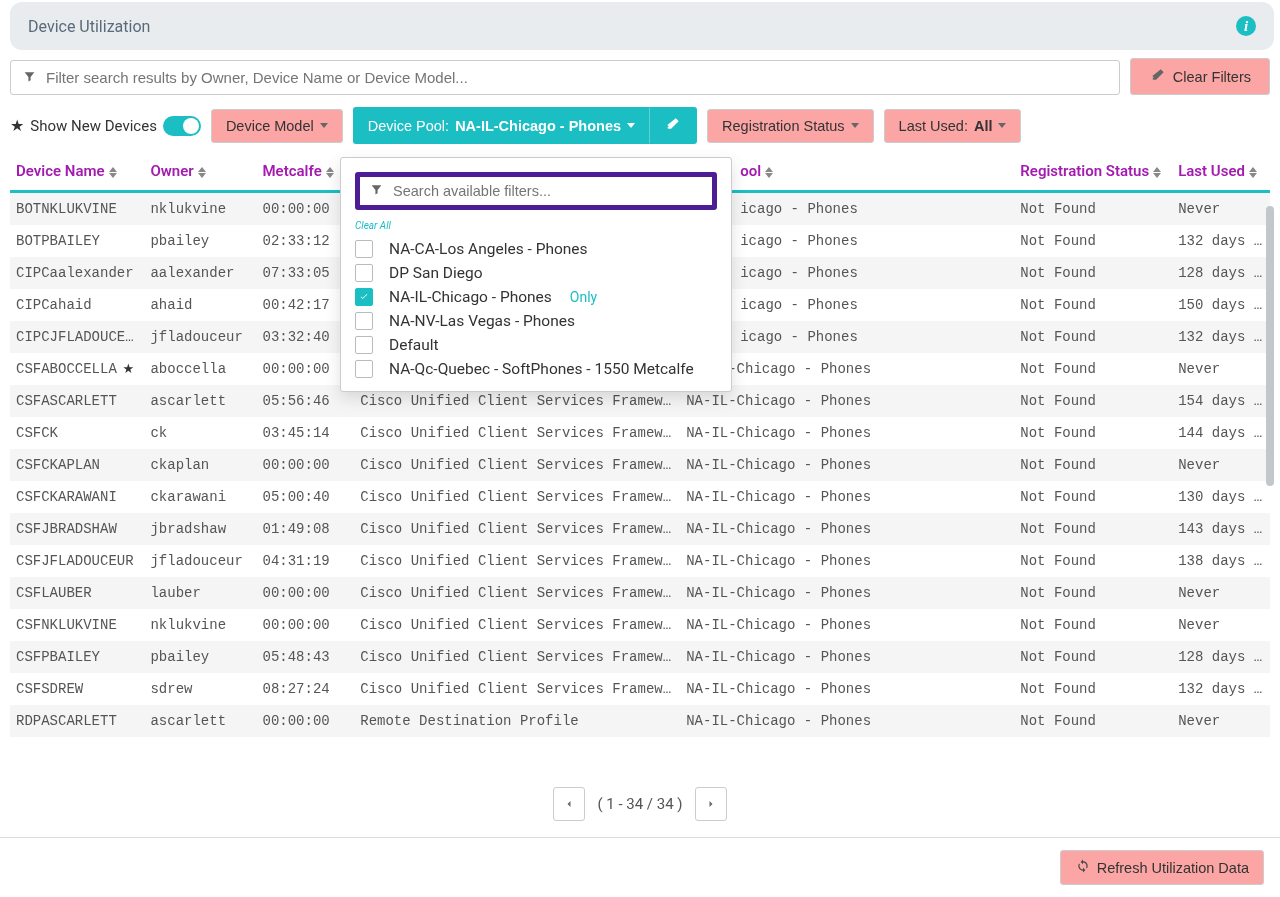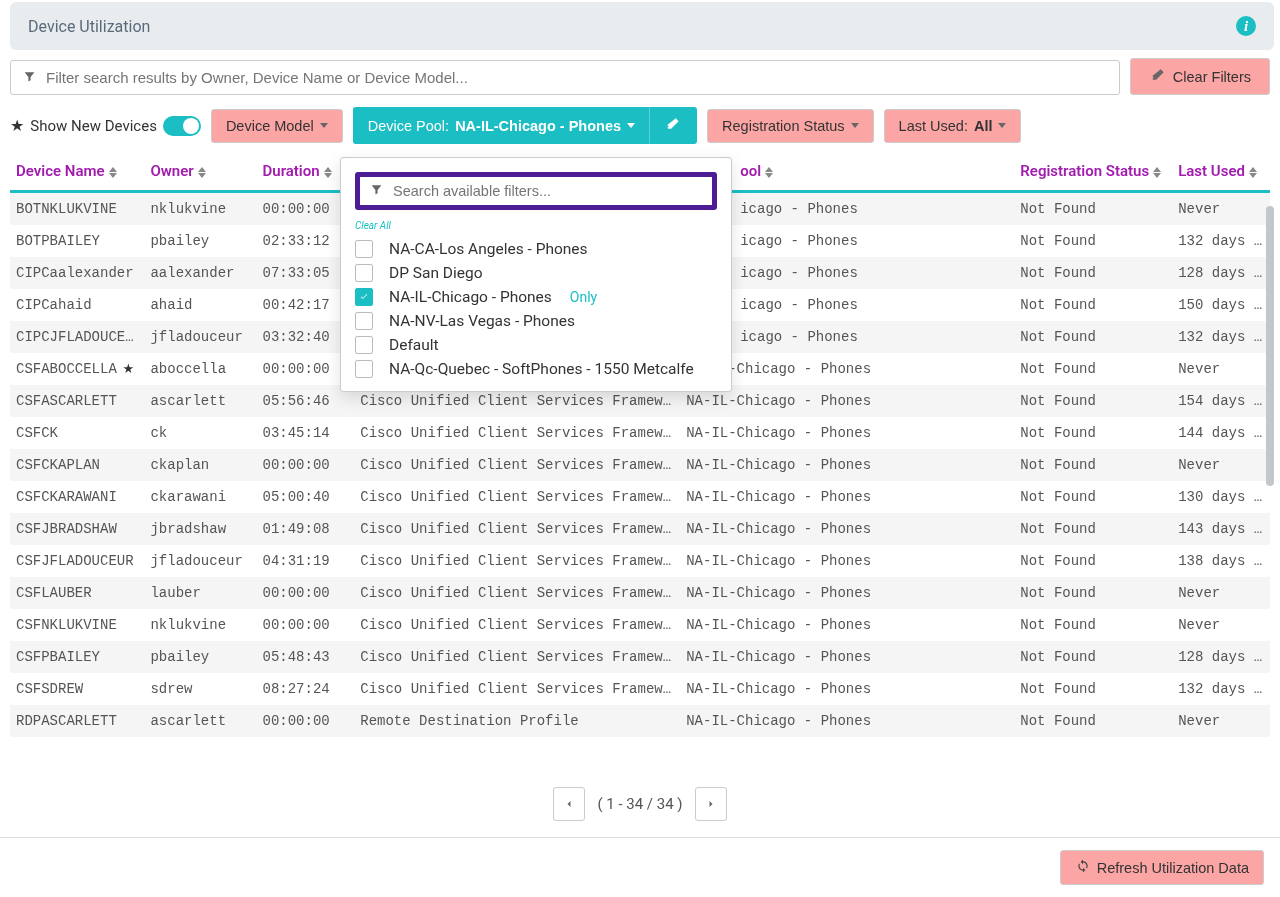--- a/index.html
+++ b/index.html
@@ -1,18 +1,18 @@
 <!DOCTYPE html>
 <html><head>
 <meta charset="utf-8">
 <style>
 * { box-sizing: border-box; margin: 0; padding: 0; }
 body { font-family: -apple-system, BlinkMacSystemFont, "Segoe UI", Roboto, Arial, sans-serif; font-size: 14px; color: #333; background: #fff; }
 .container { width: 1280px; height: 897px; margin: 0 auto; position: relative; display: flex; flex-direction: column; }
-.header { background: #e8ecef; padding: 14px 18px; display: flex; align-items: center; justify-content: space-between; border-radius: 6px; margin: 2px 6px 0 10px;}
+.header { background: #e8ecef; padding: 14px 18px; display: flex; align-items: center; justify-content: space-between; border-radius: 12px; margin: 2px 6px 0 10px;}
 .header-title { color: #5a6a7a; font-size: 16px; }
 .info-icon { width:20px;height:20px;border-radius:50%;background:#1abec3;color:#fff;display:flex;align-items:center;justify-content:center;font-weight:bold;font-style:italic;font-family:serif;font-size:15px;cursor:pointer;}
 .toolbar-row { display:flex;gap:10px;padding:8px 10px;align-items:flex-end; }
 .search-input-wrap { flex:1;border:1px solid #ccc;border-radius:3px;display:flex;align-items:center;padding:8px 12px;gap:10px; }
 .filter-icon { color:#666;font-size:13px; }
 .search-input { flex:1;border:none;outline:none;font-size:15px;color:#999; }
 .btn { border:1px solid #ccc;background:#fca5a5;border-radius:3px;padding:8px 14px;cursor:pointer;display:flex;align-items:center;gap:6px;font-size:14.5px;white-space:nowrap;color:#333; }
 .btn.clear-filters { padding: 8px 18px; }
 .caret { display:inline-block;width:0;height:0;border-left:4px solid transparent;border-right:4px solid transparent;border-top:5px solid #666; }
 .caret.white { border-top-color:#fff; }
@@ -129,21 +129,21 @@
       <thead>
           <tr id="table-head-row">
             <th style="width: 132px;"><span>Device Name</span><span class="sort-arrows">
                 <span class="up"></span>
                 <span class="down"></span>
               </span></th>
             <th style="width: 110px;"><span>Owner</span><span class="sort-arrows">
                 <span class="up"></span>
                 <span class="down"></span>
               </span></th>
-            <th style="width: 96px;"><span>Duration</span><span class="sort-arrows">
+            <th style="width: 96px;"><span>Metcalfe</span><span class="sort-arrows">
                 <span class="up"></span>
                 <span class="down"></span>
               </span></th>
             <th style="width: 320px;"><span>Device Model</span><span class="sort-arrows">
                 <span class="up"></span>
                 <span class="down"></span>
               </span></th>
             <th style="width: 328px; padding-left: 60px;"><span>ool</span><span class="sort-arrows">
                 <span class="up"></span>
                 <span class="down"></span>

